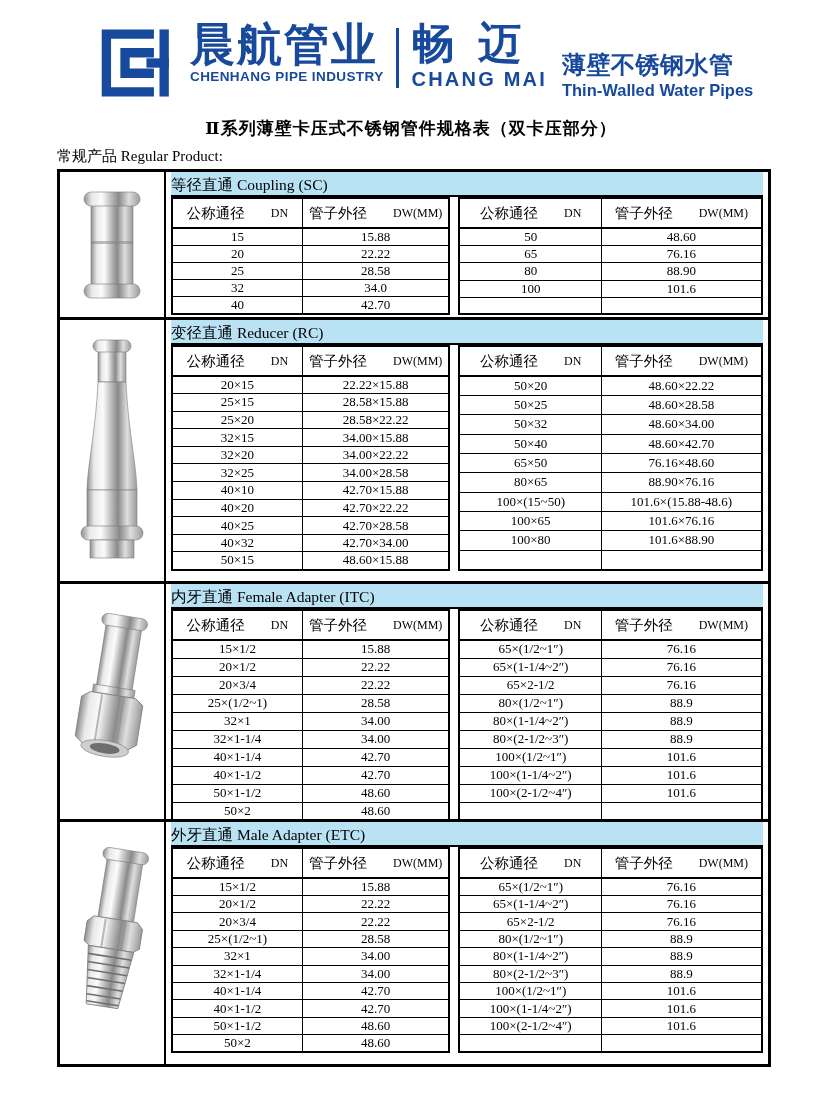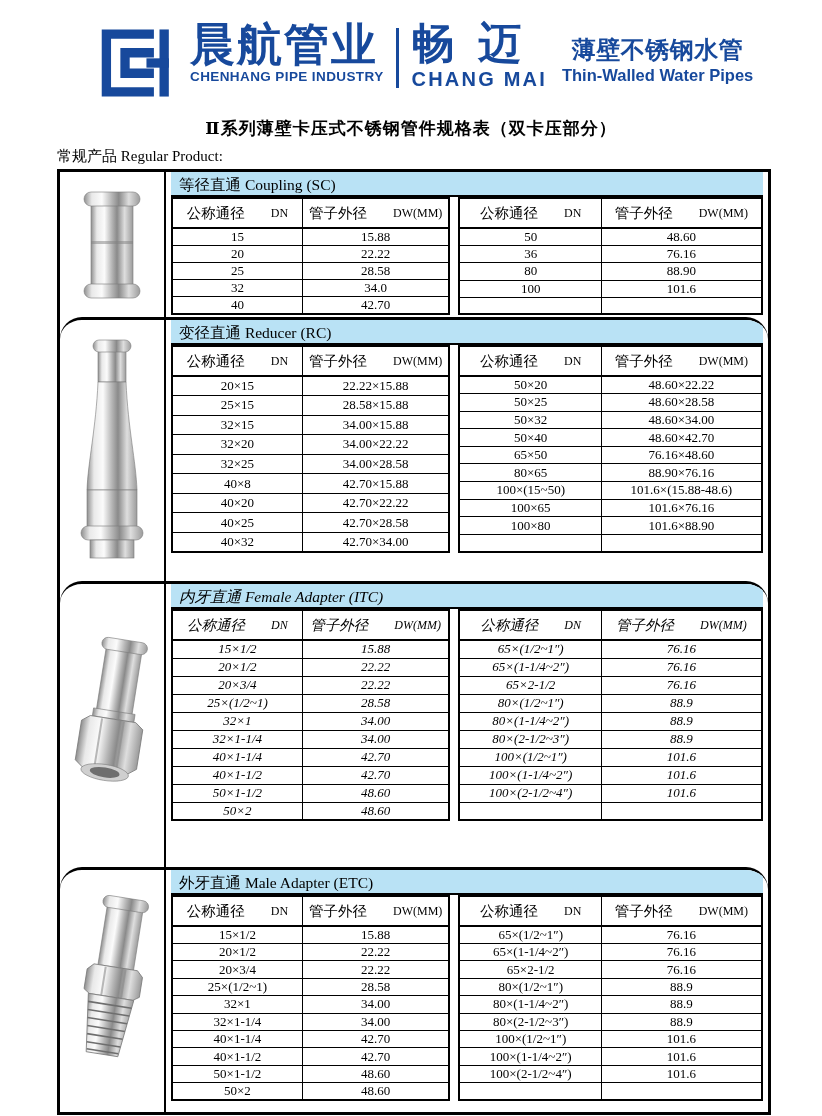--- a/index.html
+++ b/index.html
@@ -11,39 +11,39 @@
   
   .brand-row { display:flex; align-items:flex-start; margin:22px 0 0 98px; height:84px; }
   .logo-mark { flex:none; margin-top:2px; }
   .logo-text { margin-left:10px; }
   .logo-cn { font-family:"Liberation Sans","DejaVu Sans",sans-serif; font-weight:bold; color:var(--blue); font-size:45px; line-height:1.0; letter-spacing:2px; white-space:nowrap; }
   .logo-en { font-family:"Liberation Sans","DejaVu Sans",sans-serif; font-weight:bold; color:var(--blue); font-size:13.5px; letter-spacing:.4px; margin-top:2px; white-space:nowrap; }
   .brand-divider { flex:none; width:3px; height:60px; background:var(--blue); margin:6px 13px 0 12px; }
   .brand2 { margin-top:0; }
   .brand2-cn { font-family:"Liberation Sans","DejaVu Sans",sans-serif; font-weight:bold; color:var(--blue); font-size:43px; line-height:1.0; letter-spacing:6px; white-space:nowrap; }
   .brand2-en { font-family:"Liberation Sans","DejaVu Sans",sans-serif; font-weight:bold; color:var(--blue); font-size:20px; letter-spacing:2.2px; margin-top:3px; white-space:nowrap; }
-  .tagline { margin-left:15px; margin-top:15px;text-align:center; }
+  .tagline { margin-left:15px; margin-top:30px; }
   .tagline-cn { font-family:"Liberation Sans","DejaVu Sans",sans-serif; font-weight:bold; color:var(--blue); font-size:24px; line-height:1.1; letter-spacing:.5px; white-space:nowrap; }
   .tagline-en { font-family:"Liberation Sans","DejaVu Sans",sans-serif; font-weight:bold; color:var(--blue); font-size:16.5px; margin-top:3px; white-space:nowrap; }
 
   
   .doc-title { text-align:center; font-size:17px; font-weight:bold; margin-top:11px; letter-spacing:1px; }
   .doc-subtitle { font-size:15px; margin:7px 0 3px 57px; }
 
   
   .spec-wrap { margin:2px 0 0 57px; width:714px; border:3px solid var(--bd); background:#fff; }
   .product-section { display:flex; overflow:hidden; }
-  .product-section + .product-section { border-top:3px solid var(--bd);border-radius:22px; }
+  .product-section + .product-section { border-top:3px solid var(--bd); }
   .sec-coupling { height:145px; }
   .sec-reducer  { height:264px; }
-  .sec-itc      { height:286px;font-style:italic; }
+  .sec-itc      { height:238px; }
   .sec-etc      { height:245px; }
   .img-cell { flex:none; width:106px; border-right:2.5px solid var(--bd); display:flex; align-items:center; justify-content:center; overflow:hidden; }
   .sec-content { flex:1; overflow:hidden; padding:0 5px; }
-  .sec-title { height:25px; line-height:25px; background:var(--bar); border-bottom:2.5px solid var(--bd); font-size:15.5px; padding-left:8px; white-space:nowrap; overflow:hidden; }
+  .sec-title { height:25px; line-height:25px; background:var(--bar); border-bottom:2.5px solid var(--bd); font-size:15.5px; white-space:nowrap; overflow:hidden; }
   .sec-tables { display:flex; gap:8px; }
   table.spec { border-collapse:collapse; table-layout:fixed; flex:none; }
   table.spec.left  { width:47.2%; }
   table.spec.right { width:51.4%; }
   table.spec th, table.spec td { border:1.4px solid var(--bd); padding:0; text-align:center; overflow:hidden; white-space:nowrap; }
   table.spec th { height:30px; font-weight:normal; border-top:2px solid var(--bd); border-bottom:2px solid var(--bd); }
   table.spec { border:2px solid var(--bd); }
   .th-flex { display:flex; justify-content:center; align-items:center; gap:26px; font-size:14.5px; }
   .th-unit { font-size:12px; font-family:"Liberation Serif","DejaVu Serif",serif; }
   .sec-coupling td { height:16.5px; font-size:13px; }
@@ -178,21 +178,21 @@
                     </div>
                   </th>
             </tr>
               </thead>
             <tbody>
                 <tr>
                   <td>50</td>
                   <td>48.60</td>
                 </tr>
                 <tr>
-                  <td>36</td>
+                  <td>65</td>
                   <td>76.16</td>
                 </tr>
                 <tr>
                   <td>80</td>
                   <td>88.90</td>
                 </tr>
                 <tr>
                   <td>100</td>
                   <td>101.6</td>
                 </tr>
@@ -255,46 +255,54 @@
             <tbody>
                 <tr>
                   <td>20×15</td>
                   <td>22.22×15.88</td>
                 </tr>
                 <tr>
                   <td>25×15</td>
                   <td>28.58×15.88</td>
                 </tr>
                 <tr>
+                  <td>25×20</td>
+                  <td>28.58×22.22</td>
+                </tr>
+                <tr>
                   <td>32×15</td>
                   <td>34.00×15.88</td>
                 </tr>
                 <tr>
                   <td>32×20</td>
                   <td>34.00×22.22</td>
                 </tr>
                 <tr>
                   <td>32×25</td>
                   <td>34.00×28.58</td>
                 </tr>
                 <tr>
-                  <td>40×8</td>
+                  <td>40×10</td>
                   <td>42.70×15.88</td>
                 </tr>
                 <tr>
                   <td>40×20</td>
                   <td>42.70×22.22</td>
                 </tr>
                 <tr>
                   <td>40×25</td>
                   <td>42.70×28.58</td>
                 </tr>
                 <tr>
                   <td>40×32</td>
                   <td>42.70×34.00</td>
+                </tr>
+                <tr>
+                  <td>50×15</td>
+                  <td>48.60×15.88</td>
                 </tr>
               </tbody>
           </table>
           <table class="spec right">
             <colgroup>
                 <col class="c1">
                 <col class="c2">
               </colgroup>
             <thead>
                 <tr>

